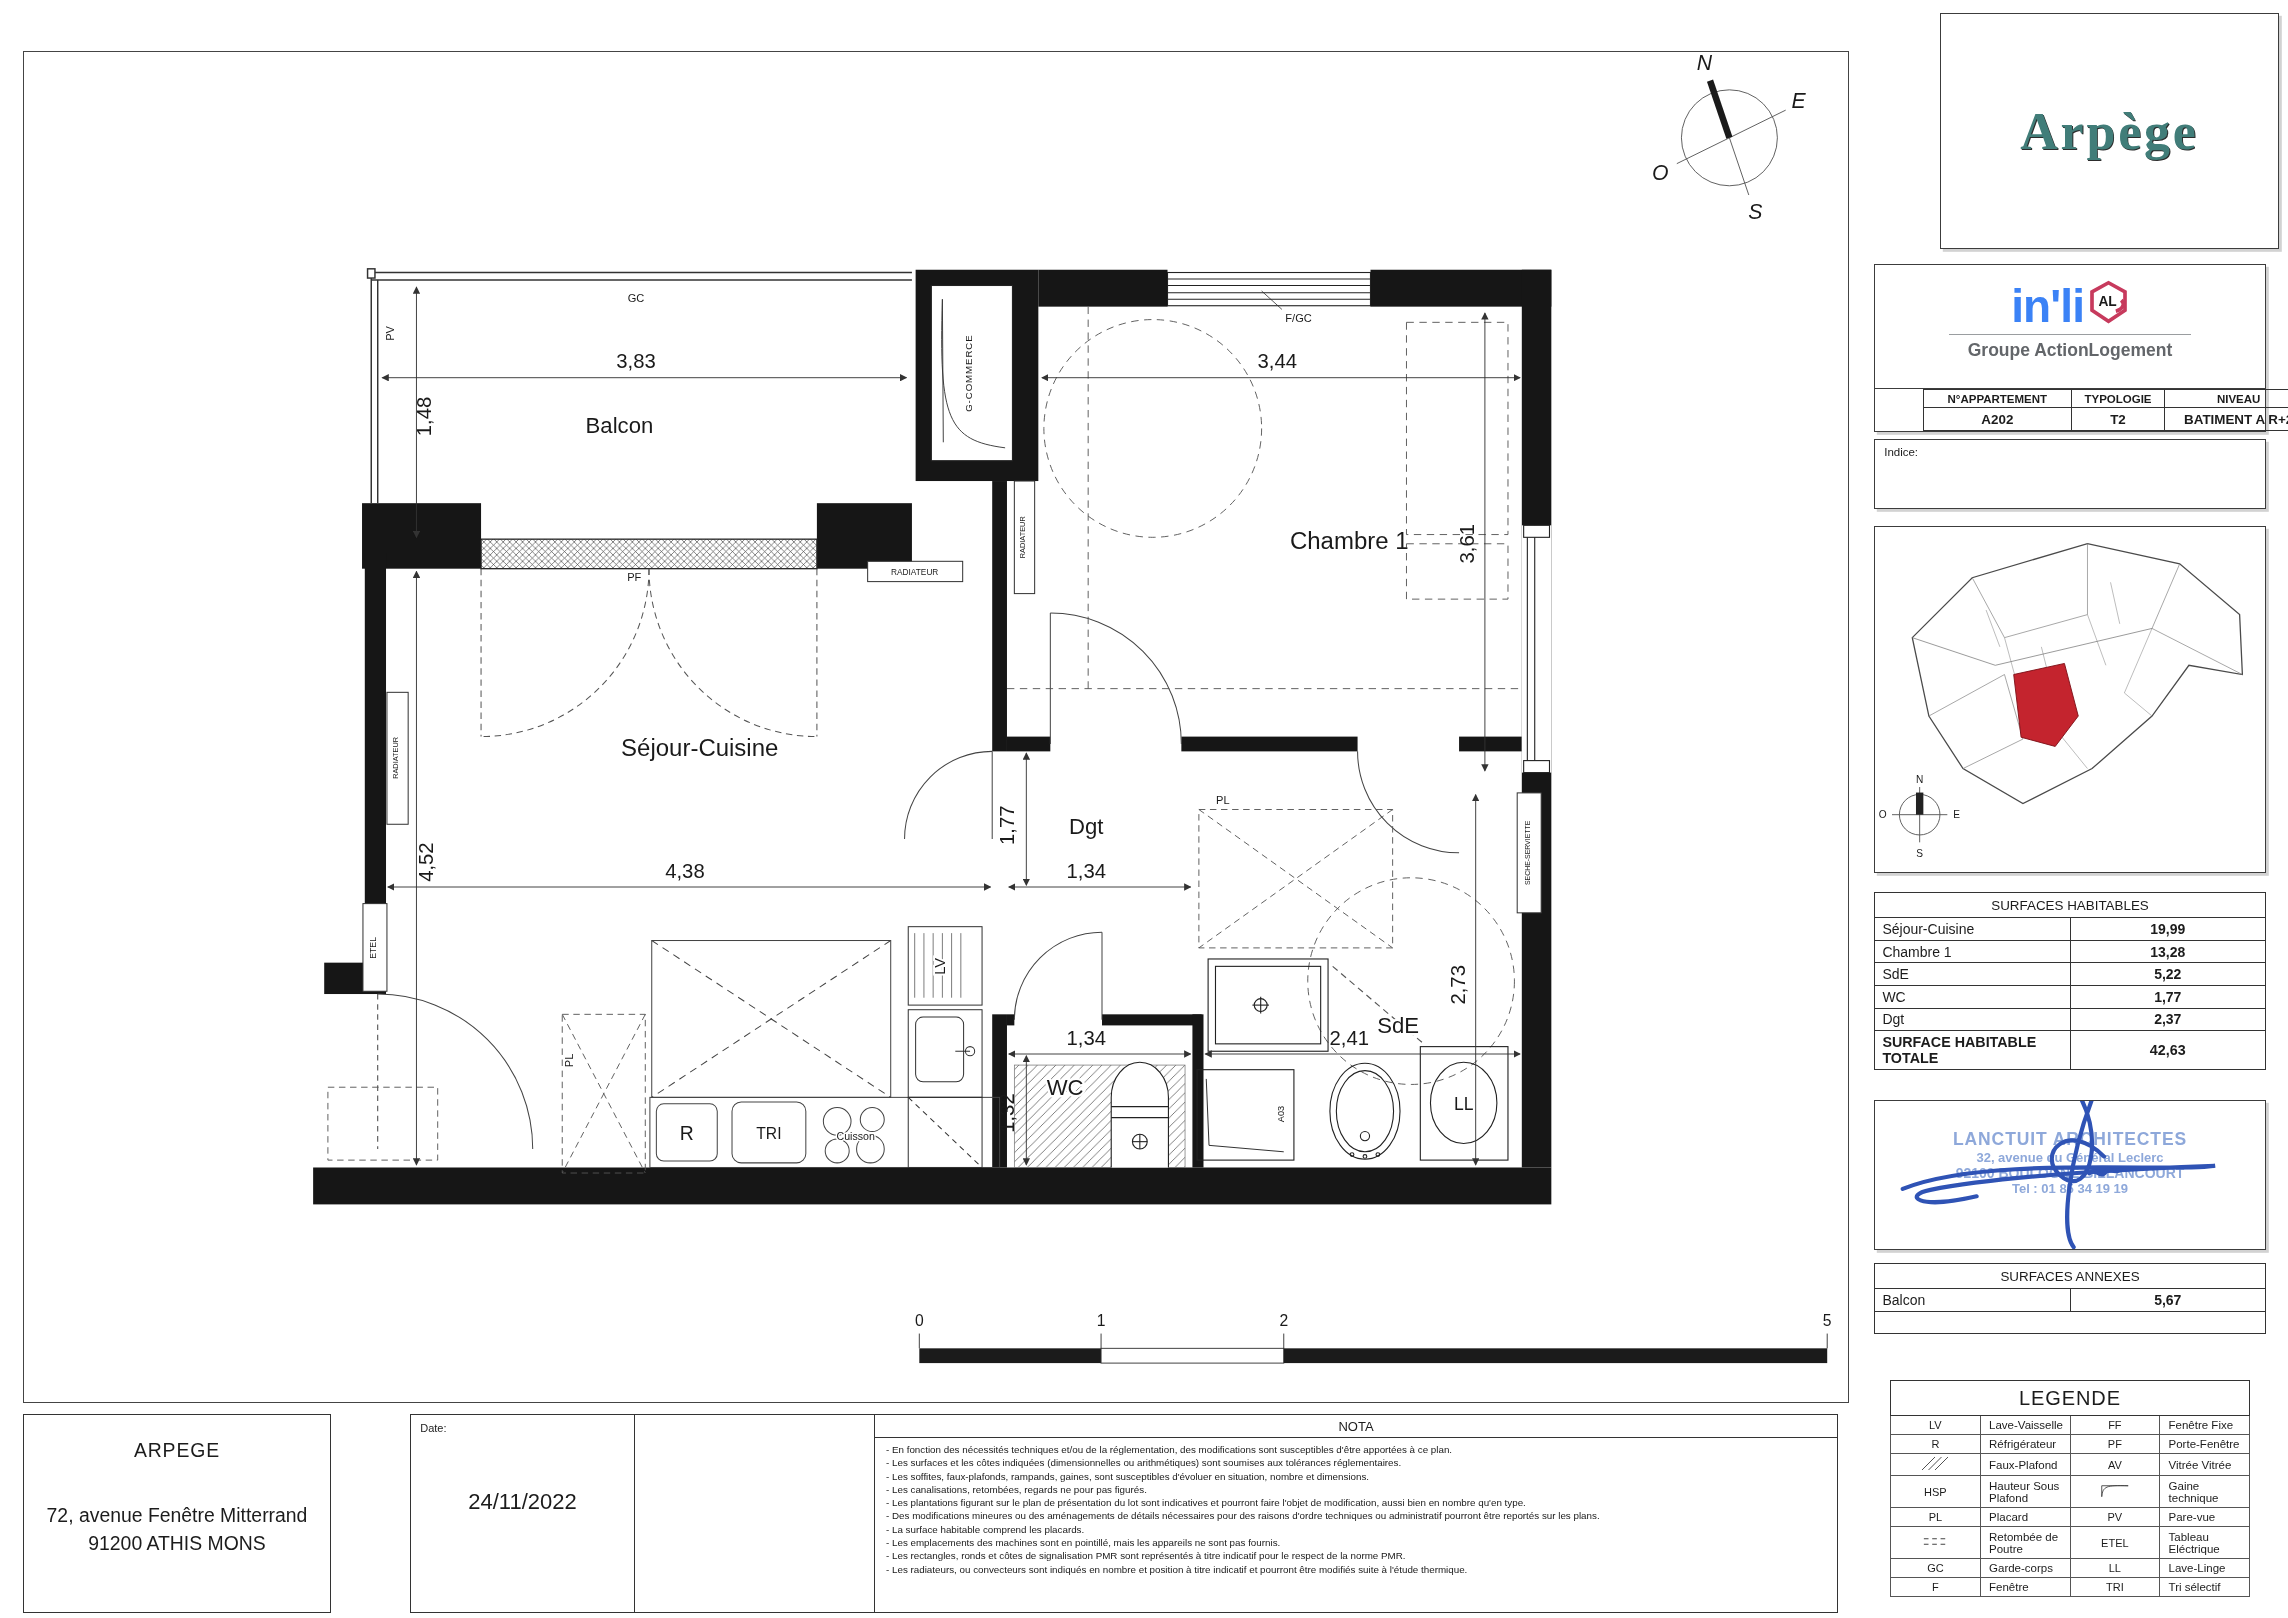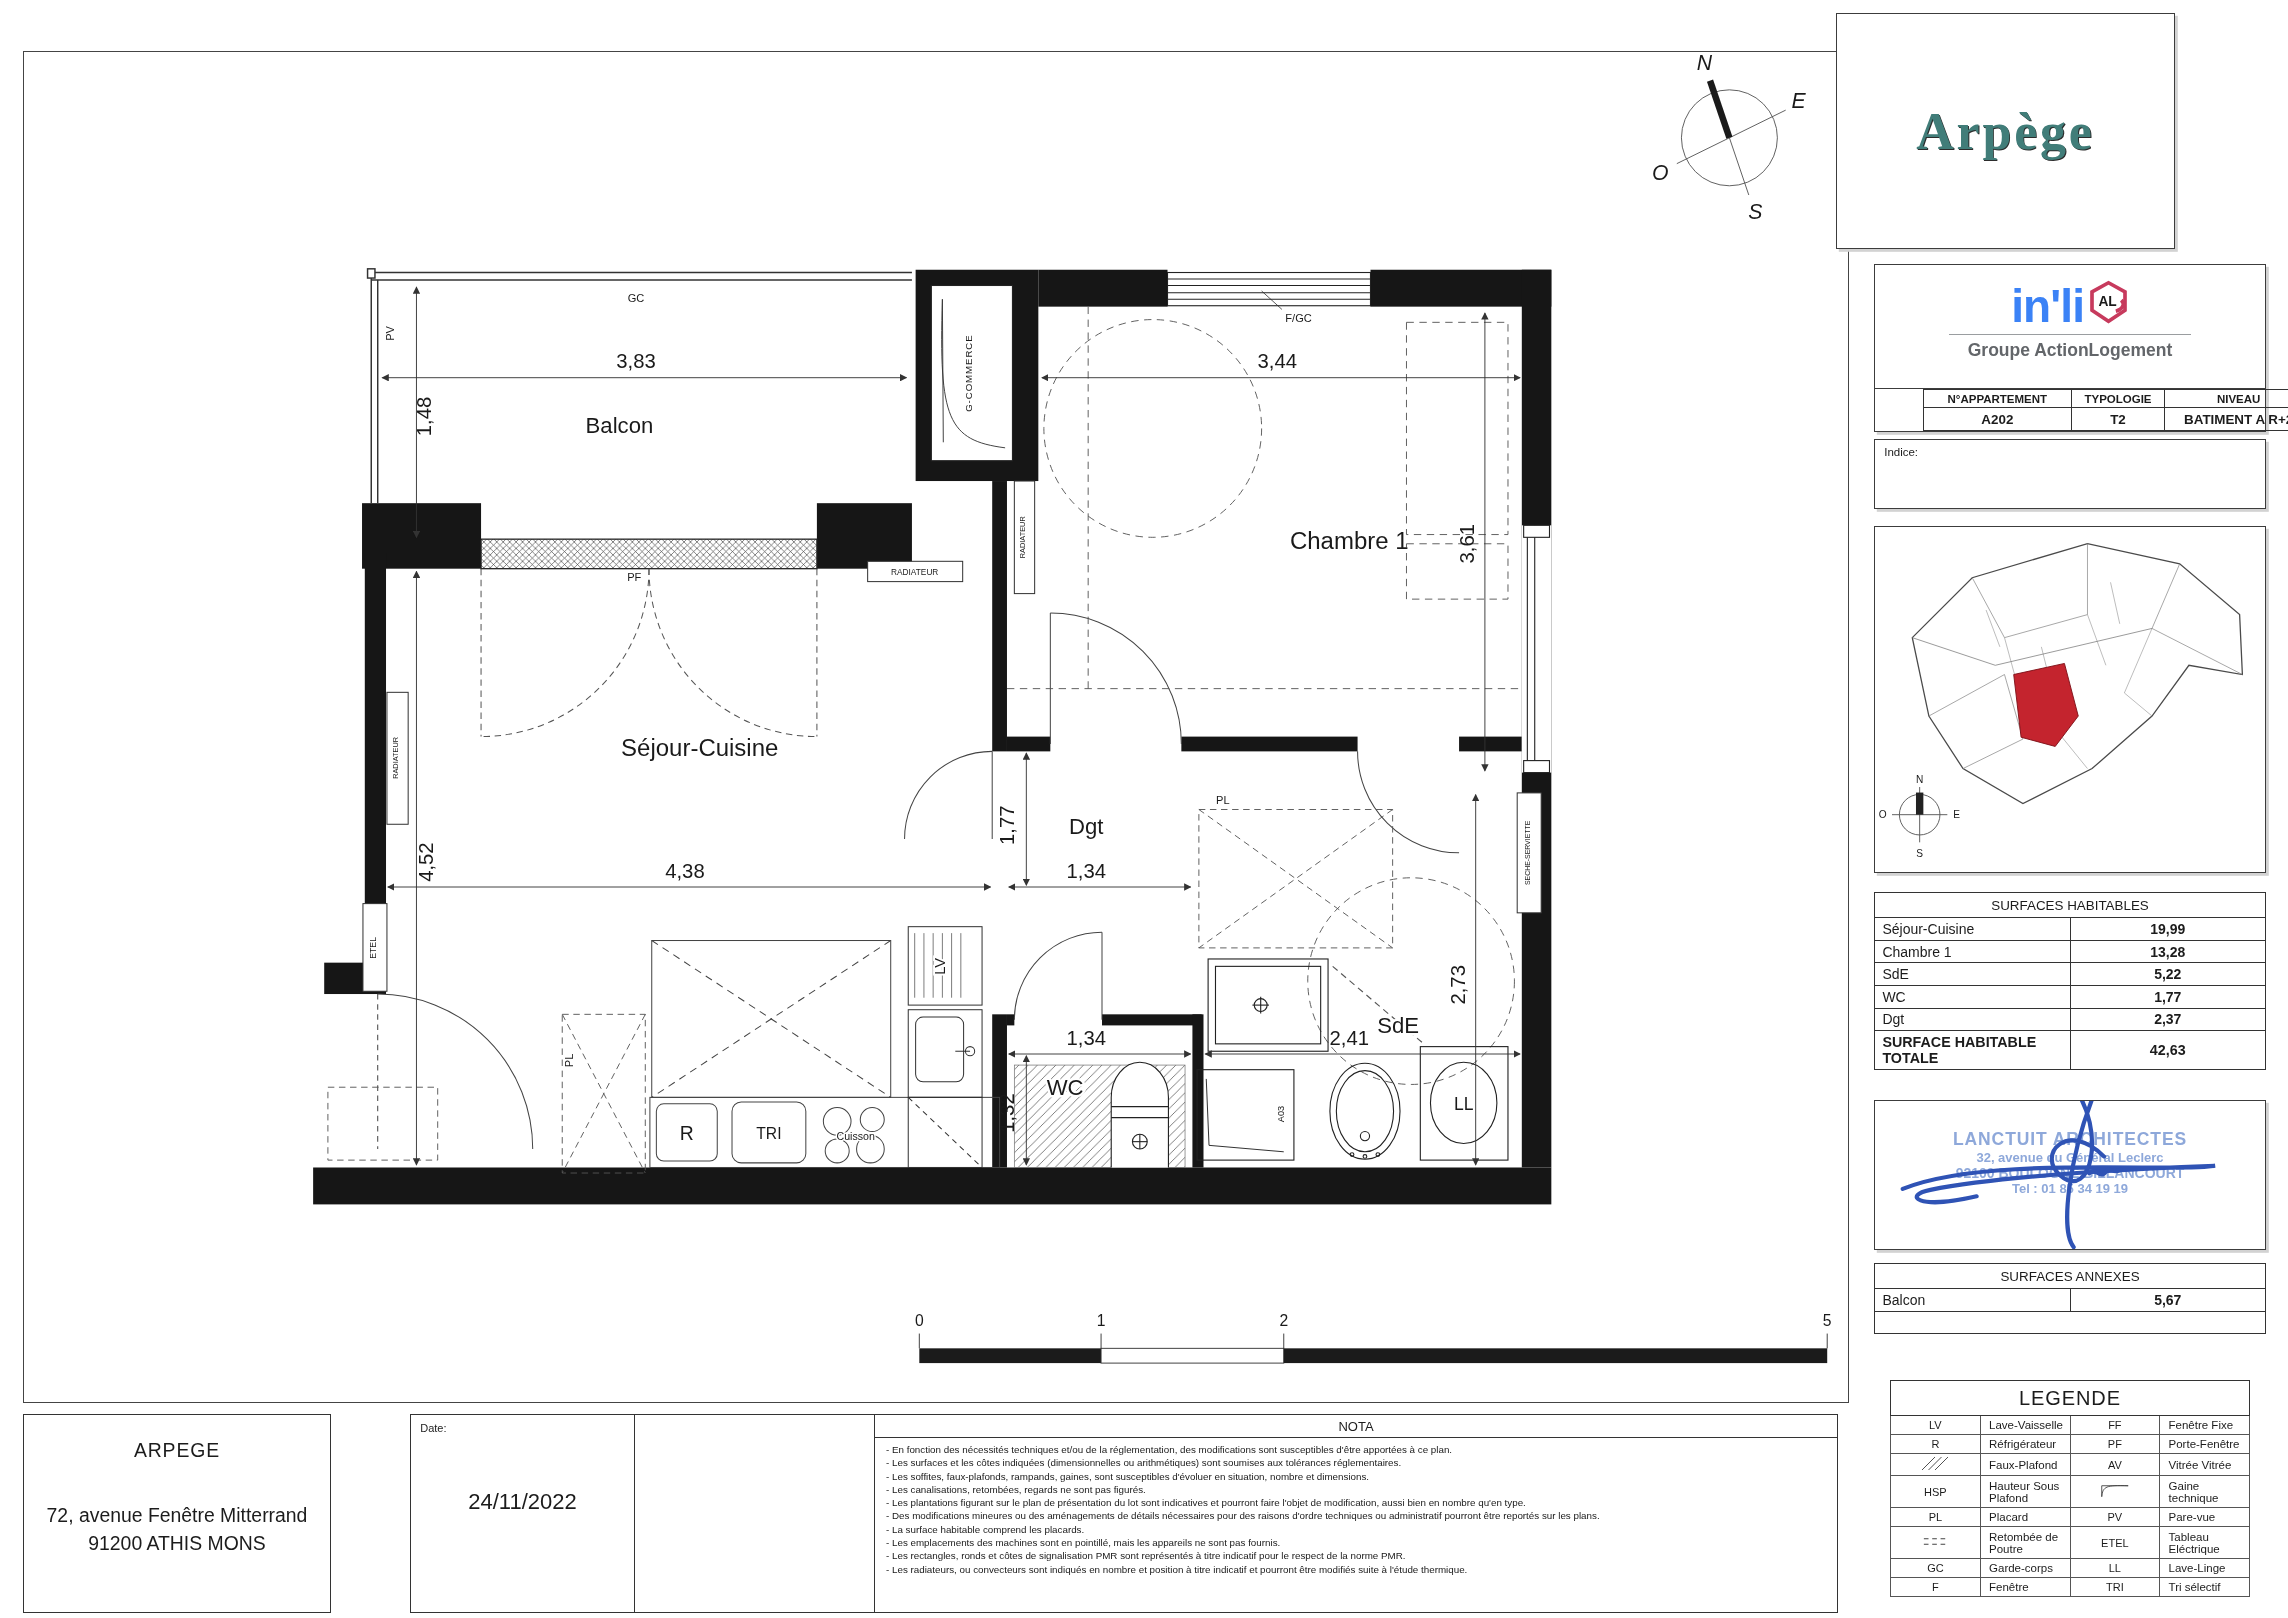--- a/index.html
+++ b/index.html
@@ -308,21 +308,21 @@
     <g font-size="23" text-anchor="middle" font-style="italic">
       <text x="1848" y="76">N</text>
       <text x="1950" y="118">E</text>
       <text x="1903" y="238">S</text>
       <text x="1800" y="196">O</text>
     </g>
   </g>
 </svg>
 </div>
 
-<div id="b-arpege" class="box side abs" style="left: 1836px; width: 339px;">
+<div id="b-arpege" class="box side abs" style="left: 1940px; width: 339px;">
   <span class="arpege-word">Arpège</span>
 </div>
 
 <div id="b-inli" class="box side abs" style="left: 1874px; width: 392px;">
   <div class="inli-row">
     <span class="inli-word">in'li</span>
     <span class="inli-badge">
       <svg width="41" height="44" viewBox="0 0 44 48">
         <path d="M22 3 L40 13 L40 33 L22 45 L4 33 L4 13 Z" fill="none" stroke="#c73a5d" stroke-width="4"></path>
         <text x="21" y="28" text-anchor="middle" font-size="15" font-weight="bold" fill="#c73a5d">AL</text>
@@ -522,21 +522,21 @@
   <div class="lbl">Date:</div>
   <div class="val">24/11/2022</div>
 </div>
 <div id="f-empty" class="fbox"></div>
 <div id="f-nota" class="fbox">
   <div class="nt">NOTA</div>
   <div class="nl">
     <div>- En fonction des nécessités techniques et/ou de la réglementation, des modifications sont susceptibles d'être apportées à ce plan.</div>
     <div>- Les surfaces et les côtes indiquées (dimensionnelles ou arithmétiques) sont soumises aux tolérances réglementaires.</div>
     <div>- Les soffites, faux-plafonds, rampands, gaines, sont susceptibles d'évoluer en situation, nombre et dimensions.</div>
-    <div>- Les canalisations, retombées, regards ne sont pas figurés.</div>
+    <div>- Les canalisations, retombées, regards ne pour pas figurés.</div>
     <div>- Les plantations figurant sur le plan de présentation du lot sont indicatives et pourront faire l'objet de modification, aussi bien en nombre qu'en type.</div>
     <div>- Des modifications mineures ou des aménagements de détails nécessaires pour des raisons d'ordre techniques ou administratif pourront être reportés sur les plans.</div>
     <div>- La surface habitable comprend les placards.</div>
     <div>- Les emplacements des machines sont en pointillé, mais les appareils ne sont pas fournis.</div>
     <div>- Les rectangles, ronds et côtes de signalisation PMR sont représentés à titre indicatif pour le respect de la norme PMR.</div>
     <div>- Les radiateurs, ou convecteurs sont indiqués en nombre et position à titre indicatif et pourront être modifiés suite à l'étude thermique.</div>
   </div>
 </div>
 
 

